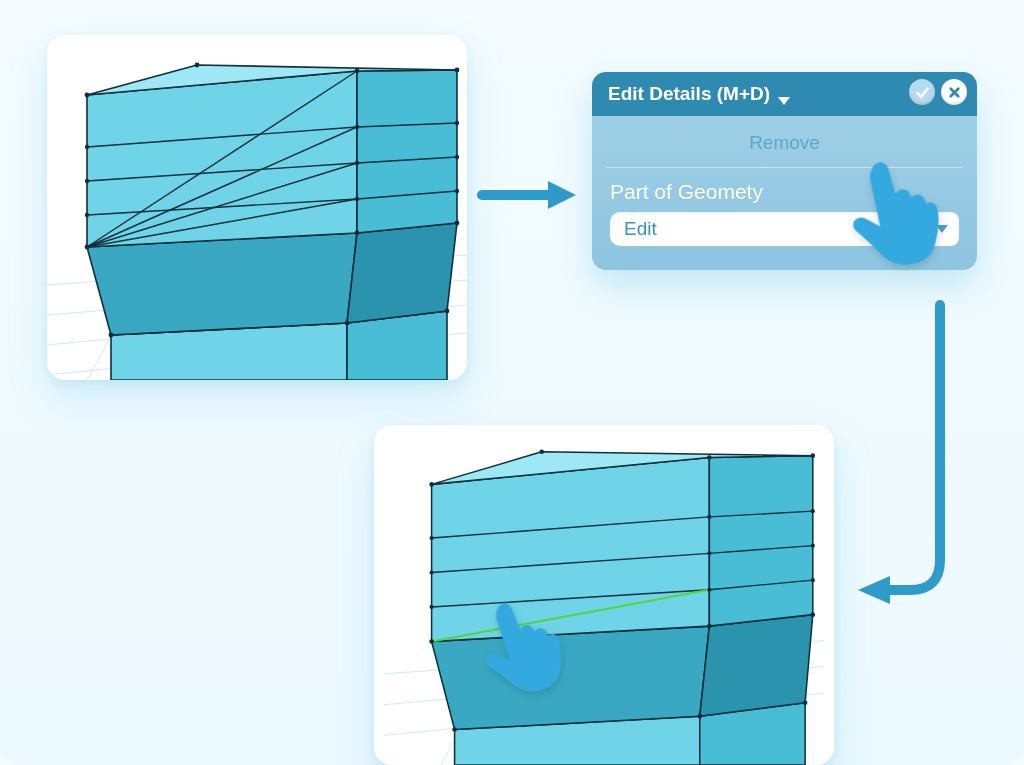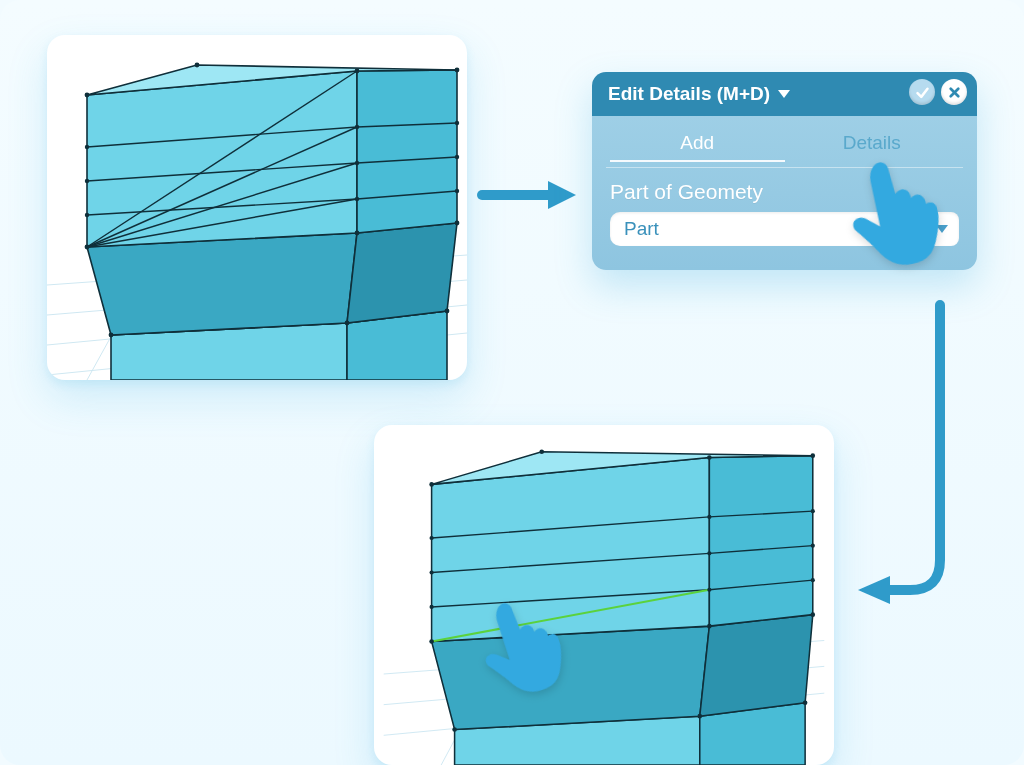--- a/index.html
+++ b/index.html
@@ -39,21 +39,21 @@
   }
   .panel-header {
     background: #2f8ab2;
     color: #fff;
     font-weight: 600;
     font-size: 19px;
     padding: 11px 16px;
     border-top-left-radius: 14px;
     border-top-right-radius: 14px;
     display: flex;
-    align-items: center;
+    align-items: flex-end;
     position: relative;
   }
   .panel-header .tri {
     display:inline-block;
     margin-left:8px;
     width:0;height:0;
     border-left:6px solid transparent;
     border-right:6px solid transparent;
     border-top:8px solid #fff;
     vertical-align: middle;
@@ -251,32 +251,28 @@
         <div class="circ close">
           <svg viewBox="0 0 24 24">
               <line x1="5" y1="5" x2="19" y2="19" stroke="#2f8ab2" stroke-width="5" stroke-linecap="round"></line>
               <line x1="19" y1="5" x2="5" y2="19" stroke="#2f8ab2" stroke-width="5" stroke-linecap="round"></line>
             </svg>
         </div>
       </div>
     </div>
     <div class="panel-body">
       <div class="tabs">
-        <div class="tab active">
-          <span>Add</span>
-          <div class="tab-underline"></div>
-        </div>
         <div class="tab inactive">
-          <span>Details</span>
+          <span>Remove</span>
         </div>
       </div>
       <div class="tabs-underline-full"></div>
       <div class="section-label">Part of Geomety</div>
       <div class="dropdown">
-        <div class="dropdown-field">Part</div>
+        <div class="dropdown-field">Edit</div>
         <div class="dropdown-btn">
             <div class="tri2"></div>
           </div>
       </div>
 
       <div class="hand" style="left:255px; top:42px; transform:rotate(-12deg);">
         <svg viewBox="0 0 100 120">
           <path fill="#33a9e0" d="
             M38 8
             c5 -8 16 -8 18 2 l2 30

